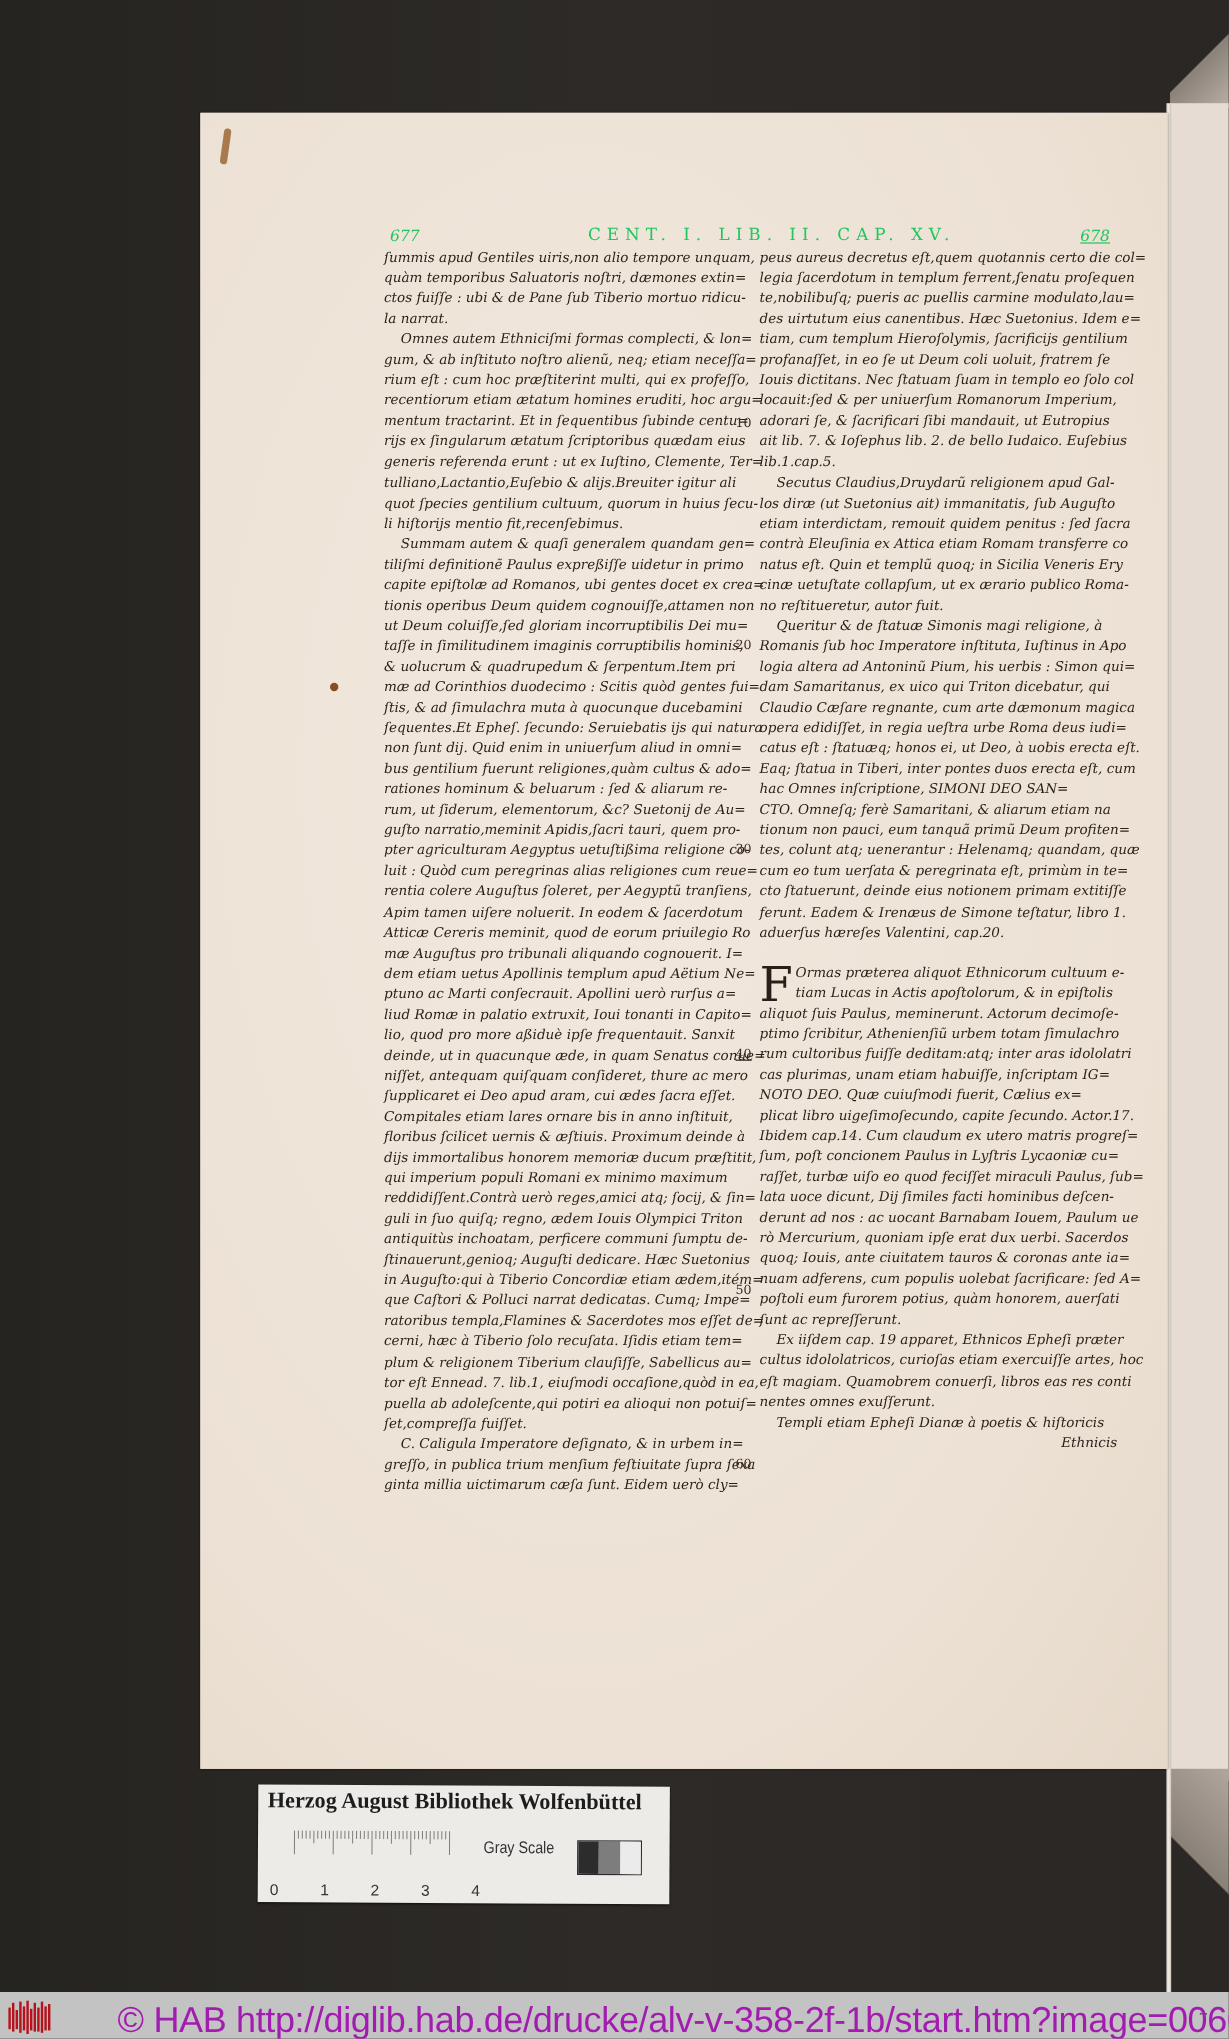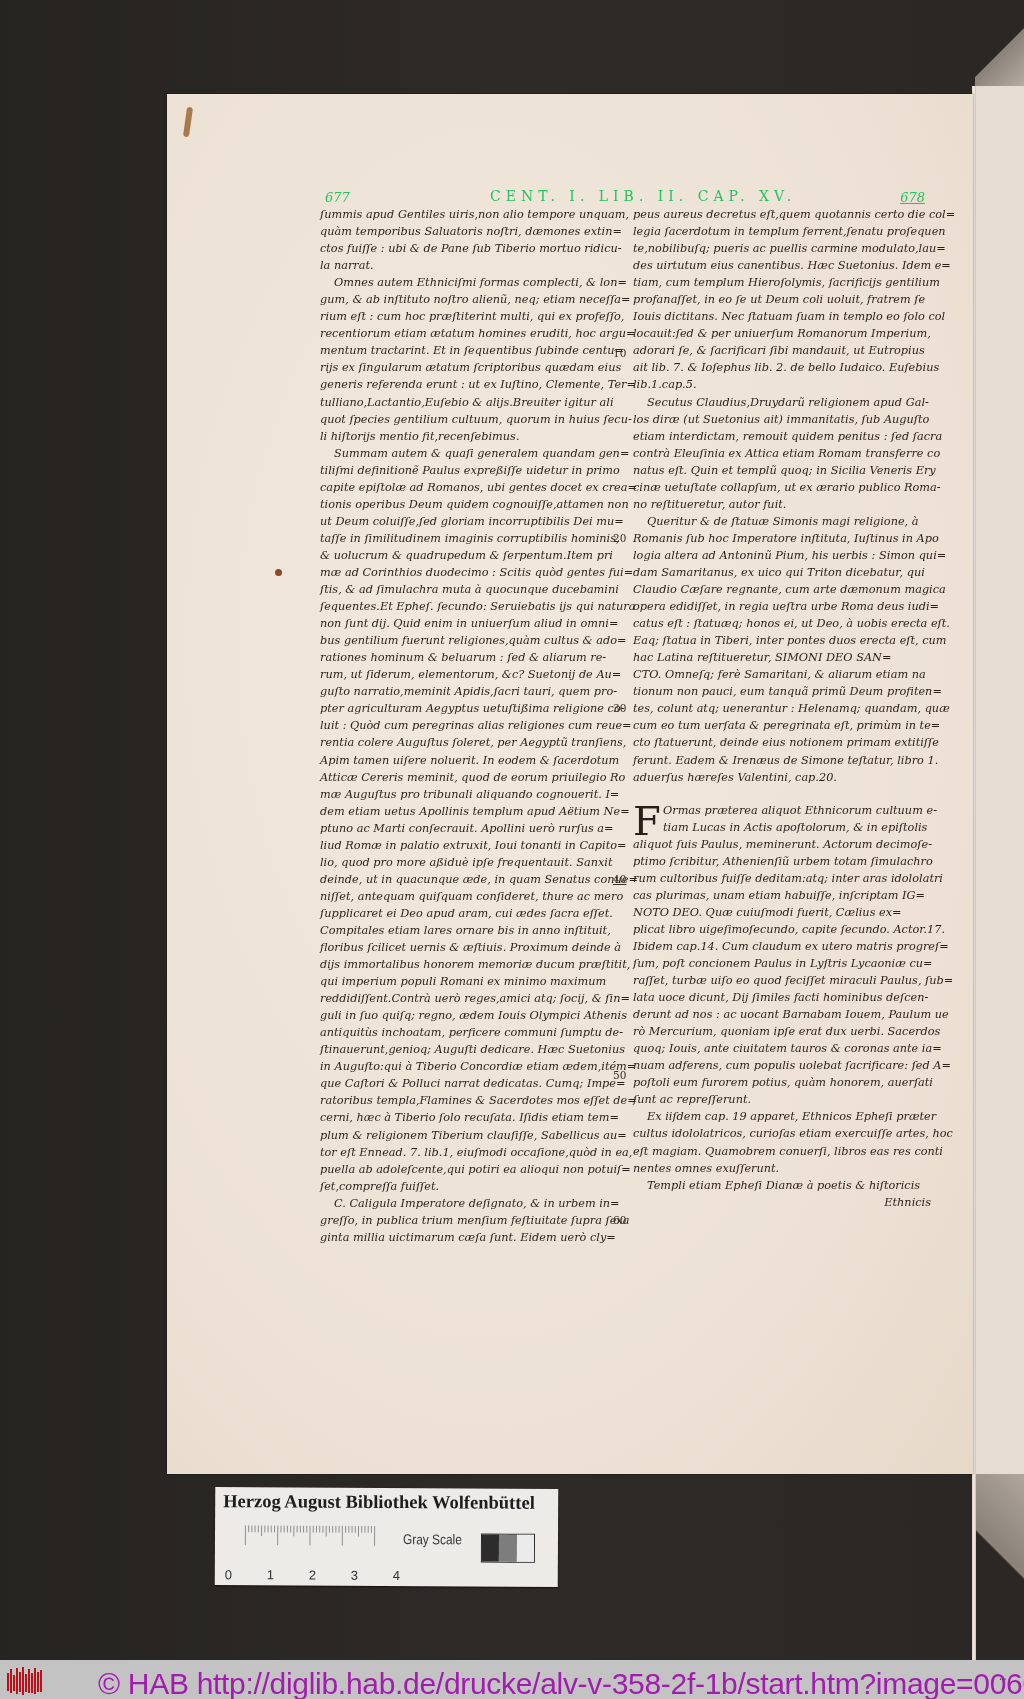--- a/index.html
+++ b/index.html
@@ -176,21 +176,21 @@
     <div class="line">liud Romæ in palatio extruxit, Ioui tonanti in Capito=</div>
     <div class="line">lio, quod pro more aßiduè ipſe frequentauit. Sanxit</div>
     <div class="line">deinde, ut in quacunque æde, in quam Senatus conue=</div>
     <div class="line">niſſet, antequam quiſquam conſideret, thure ac mero</div>
     <div class="line">ſupplicaret ei Deo apud aram, cui ædes ſacra eſſet.</div>
     <div class="line">Compitales etiam lares ornare bis in anno inſtituit,</div>
     <div class="line">floribus ſcilicet uernis &amp; æſtiuis. Proximum deinde à</div>
     <div class="line">dijs immortalibus honorem memoriæ ducum præſtitit,</div>
     <div class="line">qui imperium populi Romani ex minimo maximum</div>
     <div class="line">reddidiſſent.Contrà uerò reges,amici atq; ſocij, &amp; ſin=</div>
-    <div class="line">guli in ſuo quiſq; regno, ædem Iouis Olympici Athenis</div>
+    <div class="line">guli in ſuo quiſq; regno, ædem Iouis Olympici Triton</div>
     <div class="line">antiquitùs inchoatam, perficere communi ſumptu de-</div>
     <div class="line">ſtinauerunt,genioq; Auguſti dedicare. Hæc Suetonius</div>
     <div class="line">in Auguſto:qui à Tiberio Concordiæ etiam ædem,itém=</div>
     <div class="line">que Caſtori &amp; Polluci narrat dedicatas. Cumq; Impe=</div>
     <div class="line">ratoribus templa,Flamines &amp; Sacerdotes mos eſſet de=</div>
     <div class="line">cerni, hæc à Tiberio ſolo recuſata. Iſidis etiam tem=</div>
     <div class="line">plum &amp; religionem Tiberium clauſiſſe, Sabellicus au=</div>
     <div class="line">tor eſt Ennead. 7. lib.1, eiuſmodi occaſione,quòd in ea,</div>
     <div class="line">puella ab adoleſcente,qui potiri ea alioqui non potuiſ=</div>
     <div class="line">ſet,compreſſa fuiſſet.</div>
@@ -229,21 +229,21 @@
       <div class="line">cinæ uetuſtate collapſum, ut ex ærario publico Roma-</div>
       <div class="line">no reſtitueretur, autor fuit.</div>
       <div class="line indent">Queritur &amp; de ſtatuæ Simonis magi religione, à</div>
       <div class="line">Romanis ſub hoc Imperatore inſtituta, Iuſtinus in Apo</div>
       <div class="line">logia altera ad Antoninũ Pium, his uerbis : Simon qui=</div>
       <div class="line">dam Samaritanus, ex uico qui Triton dicebatur, qui</div>
       <div class="line">Claudio Cæſare regnante, cum arte dæmonum magica</div>
       <div class="line">opera edidiſſet, in regia ueſtra urbe Roma deus iudi=</div>
       <div class="line">catus eſt : ſtatuæq; honos ei, ut Deo, à uobis erecta eſt.</div>
       <div class="line">Eaq; ſtatua in Tiberi, inter pontes duos erecta eſt, cum</div>
-      <div class="line">hac Latina reſtitueretur, SIMONI DEO SAN=</div>
+      <div class="line">hac Omnes inſcriptione, SIMONI DEO SAN=</div>
       <div class="line">CTO. Omneſq; ferè Samaritani, &amp; aliarum etiam na</div>
       <div class="line">tionum non pauci, eum tanquã primũ Deum profiten=</div>
       <div class="line">tes, colunt atq; uenerantur : Helenamq; quandam, quæ</div>
       <div class="line">cum eo tum uerſata &amp; peregrinata eſt, primùm in te=</div>
       <div class="line">cto ſtatuerunt, deinde eius notionem primam extitiſſe</div>
       <div class="line">ferunt. Eadem &amp; Irenæus de Simone teſtatur, libro 1.</div>
       <div class="line">aduerſus hæreſes Valentini, cap.20.</div>
     </div>
   <div class="line gap"></div>
   <div class="line gap"></div>

